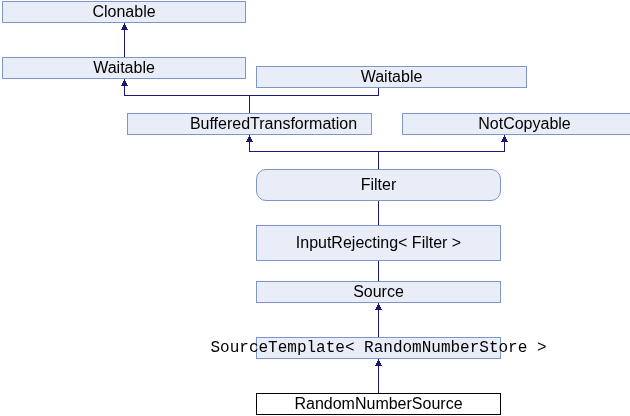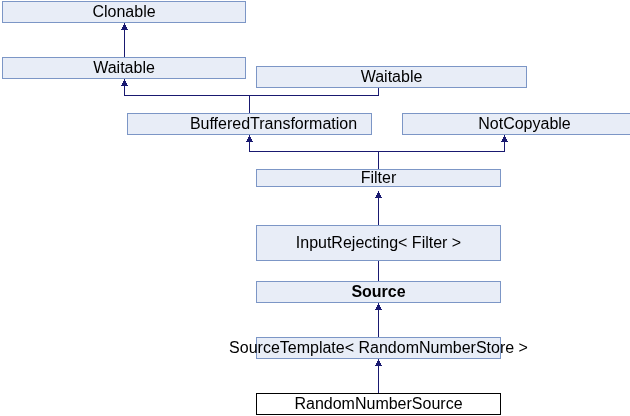--- a/index.html
+++ b/index.html
@@ -40,24 +40,24 @@
     border-color: var(--current-border, #000000);
     background: var(--current-fill, #ffffff);
     cursor: default;
   }
   
   .n-clonable        { left: 2px;   top: 1px;   width: 244px; height: 22px; }
   .n-algorithm       { left: 2px;   top: 57px;  width: 244px; height: 22px; }
   .n-waitable        { left: 256px; top: 66px;  width: 271px; height: 22px; }
   .n-buffered        { left: 127px; top: 113px; width: 245px; height: 22px; padding-left: 48px; }
   .n-notcopyable     { left: 402px; top: 113px; width: 245px; height: 22px; }
-  .n-filter          { left: 256px; top: 169px; width: 245px; height: 18px; }
+  .n-filter          { left: 256px; top: 169px; width: 245px; height: 32px; border-radius: 10px; }
   .n-inputrejecting  { left: 256px; top: 225px; width: 245px; height: 36px; }
-  .n-source          { left: 256px; top: 281px; width: 245px; height: 22px; font-weight: bold; }
-  .n-sourcetemplate  { left: 256px; top: 337px; width: 245px; height: 22px; }
+  .n-source          { left: 256px; top: 281px; width: 245px; height: 22px; }
+  .n-sourcetemplate  { left: 256px; top: 337px; width: 245px; height: 22px; font-family: Liberation Mono, monospace; }
   .n-randomnumbersource { left: 256px; top: 393px; width: 245px; height: 22px; }
 </style>
 </head>
 <body>
 
 <div id="diagram" style="--bg: #ffffff; --node-fill: #e8edf7; --node-border: #7c96c6; --current-fill: #ffffff; --current-border: #000000; --text: #000000;">
 
   <svg id="edges" viewBox="0 0 630 416" xmlns="http://www.w3.org/2000/svg">
     <g stroke="#191970" fill="#191970" stroke-width="1" shape-rendering="crispEdges">
 

